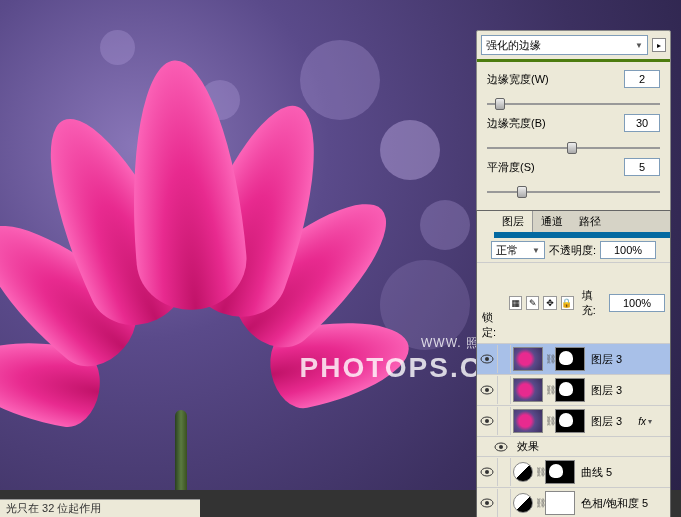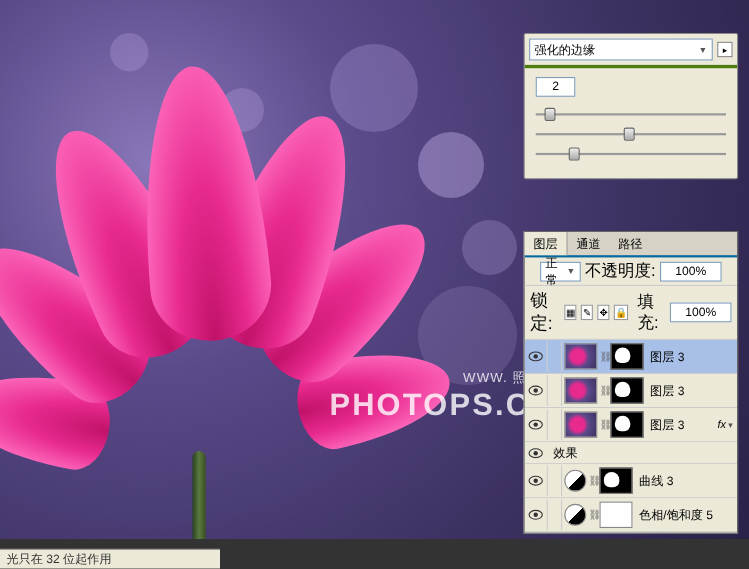--- a/index.html
+++ b/index.html
@@ -33,45 +33,45 @@
 .arrow-btn { width: 14px; height: 14px; border: 1px solid #888; margin-left: 4px; display: flex; align-items: center; justify-content: center; background: #fff; font-size: 8px; cursor: pointer; }
 .filter-body { padding: 8px 10px 12px 10px; }
 .filter-row { display: flex; align-items: center; margin-bottom: 8px; }
 .filter-label { flex: 1; font-size: 11px; }
 .filter-input { width: 36px; height: 18px; border: 1px solid #7f9db9; background: #fff; text-align: center; font-size: 11px; }
 .slider { position: relative; height: 16px; margin-bottom: 2px; }
 .slider-track { position: absolute; top: 7px; left: 0; right: 0; height: 2px; background: #999; }
 .slider-thumb { position: absolute; top: 2px; width: 10px; height: 12px; background: linear-gradient(#eee,#aaa); border: 1px solid #666; border-radius: 2px; }
 
 .layers-panel { position: absolute; top: 210px; right: 10px; width: 195px; background: #ece9d8; border: 1px solid #666; font-size: 11px; }
-.panel-tabs { display: flex; background: #d6d3c6; border-bottom: 2px solid #0369a1; }
+.panel-tabs { display: flex; background: #d6d3c6; border-bottom: 6px solid #0369a1; margin-left: 17px; }
 .panel-tab { padding: 3px 8px; font-size: 11px; cursor: pointer; }
 .panel-tab.active { background: #ece9d8; border-right: 1px solid #999; }
 .panel-controls { display: flex; align-items: center; padding: 3px 14px; gap: 4px; border-bottom: 1px solid #ccc; }
 .blend-select { flex: 1; height: 18px; border: 1px solid #7f9db9; background: #fff; font-size: 11px; padding: 0 4px; display: flex; align-items: center; justify-content: space-between; }
-.opacity-label { font-size: 15px; }
+.opacity-label { font-size: 11px; }
 .opacity-input { width: 56px; height: 18px; border: 1px solid #7f9db9; background: #fff; font-size: 11px; text-align: center; }
 .lock-row { display: flex; align-items: center; padding: 3px 5px; gap: 4px; border-bottom: 1px solid #ccc; }
-.lock-label { font-size: 16px; }
+.lock-label { font-size: 11px; margin-top: 44px; }
 .lock-icon { width: 14px; height: 14px; border: 1px solid #999; display: inline-flex; align-items: center; justify-content: center; font-size: 9px; background: #fff; }
 .layers-list { max-height: 220px; overflow: hidden; }
 .layer-row { display: flex; align-items: center; border-bottom: 1px solid #ccc; padding: 1px 0; background: #ece9d8; }
 .layer-row.selected { background: #a8c0e8; }
 .vis-col { width: 20px; display: flex; align-items: center; justify-content: center; }
 .eye { width: 14px; height: 10px; }
 .eye svg { display: block; }
 .link-col { width: 14px; border-left: 1px solid #ccc; border-right: 1px solid #ccc; height: 28px; }
 .layer-thumb { width: 30px; height: 24px; border: 1px solid #888; margin: 2px; }
 .thumb-flower { background: radial-gradient(circle at 40% 50%, #e82a8f 0%, #e82a8f 30%, #5a4a8a 50%, #3c3060 100%); }
 .thumb-mask { background: #000; position: relative; }
 .thumb-mask::after { content: ''; position: absolute; left: 3px; top: 3px; width: 14px; height: 14px; background: #fff; border-radius: 50% 50% 40% 40%; }
 .thumb-link { width: 8px; font-size: 9px; color: #555; text-align: center; }
 .layer-name { flex: 1; font-size: 11px; padding-left: 4px; }
-.fx-badge { font-size: 10px; margin-right: 4px; display: flex; align-items: center; gap: 2px; }
-.sub-row { display: flex; align-items: center; border-bottom: 1px solid #ccc; padding: 2px 0 2px 40px; background: #ece9d8; height: 20px; }
+.fx-badge { font-size: 10px; margin-right: 18px; display: flex; align-items: center; gap: 2px; }
+.sub-row { display: flex; align-items: center; border-bottom: 1px solid #ccc; padding: 2px 0 2px 54px; background: #ece9d8; height: 20px; }
 .sub-label { font-size: 11px; padding-left: 6px; }
 .adj-circle { width: 20px; height: 20px; border-radius: 50%; border: 1px solid #888; background: linear-gradient(135deg, #fff 0%, #fff 50%, #000 50%, #000 100%); margin: 2px; }
 
 .status-bar { position: absolute; bottom: 0; left: 0; height: 18px; background: #ece9d8; border-top: 1px solid #999; display: flex; align-items: center; padding: 0 6px; font-size: 11px; color: #333; width: 200px; }
 .chev { font-size: 8px; color: #555; }
 </style>
 </head>
 <body>
 
 <div class="canvas-area">
@@ -101,30 +101,39 @@
 <div class="filter-panel">
   <div class="filter-header">
     <div class="filter-select">
       <span>强化的边缘</span>
       <span class="chev">▼</span>
     </div>
     <div class="arrow-btn">▸</div>
   </div>
   <div class="filter-body">
     <div class="filter-row">
+      <span class="filter-label">边缘宽度(W)</span>
       <input class="filter-input" value="2" style="">
     </div>
     <div class="slider">
         <div class="slider-track"></div>
         <div class="slider-thumb" style="left:8px"></div>
       </div>
+    <div class="filter-row">
+      <span class="filter-label">边缘亮度(B)</span>
+      <input class="filter-input" value="30" style="">
+    </div>
     <div class="slider">
         <div class="slider-track"></div>
         <div class="slider-thumb" style="left:80px"></div>
       </div>
+    <div class="filter-row">
+      <span class="filter-label">平滑度(S)</span>
+      <input class="filter-input" value="5" style="">
+    </div>
     <div class="slider">
         <div class="slider-track"></div>
         <div class="slider-thumb" style="left:30px"></div>
       </div>
   </div>
 </div>
 
 <div class="layers-panel">
   <div class="panel-tabs">
     <div class="panel-tab active">图层</div>
@@ -221,21 +230,21 @@
             <svg viewBox="0 0 14 10">
               <ellipse cx="7" cy="5" rx="6" ry="4" fill="none" stroke="#333" stroke-width="1"></ellipse>
               <circle cx="7" cy="5" r="2" fill="#333"></circle>
             </svg>
           </span>
         </div>
       <div class="link-col"></div>
       <div class="adj-circle"></div>
       <div class="thumb-link">⛓</div>
       <div class="layer-thumb thumb-mask"></div>
-      <span class="layer-name">曲线 3</span>
+      <span class="layer-name">曲线 5</span>
     </div>
 
     <div class="layer-row">
       <div class="vis-col">
           <span class="eye">
             <svg viewBox="0 0 14 10">
               <ellipse cx="7" cy="5" rx="6" ry="4" fill="none" stroke="#333" stroke-width="1"></ellipse>
               <circle cx="7" cy="5" r="2" fill="#333"></circle>
             </svg>
           </span>

